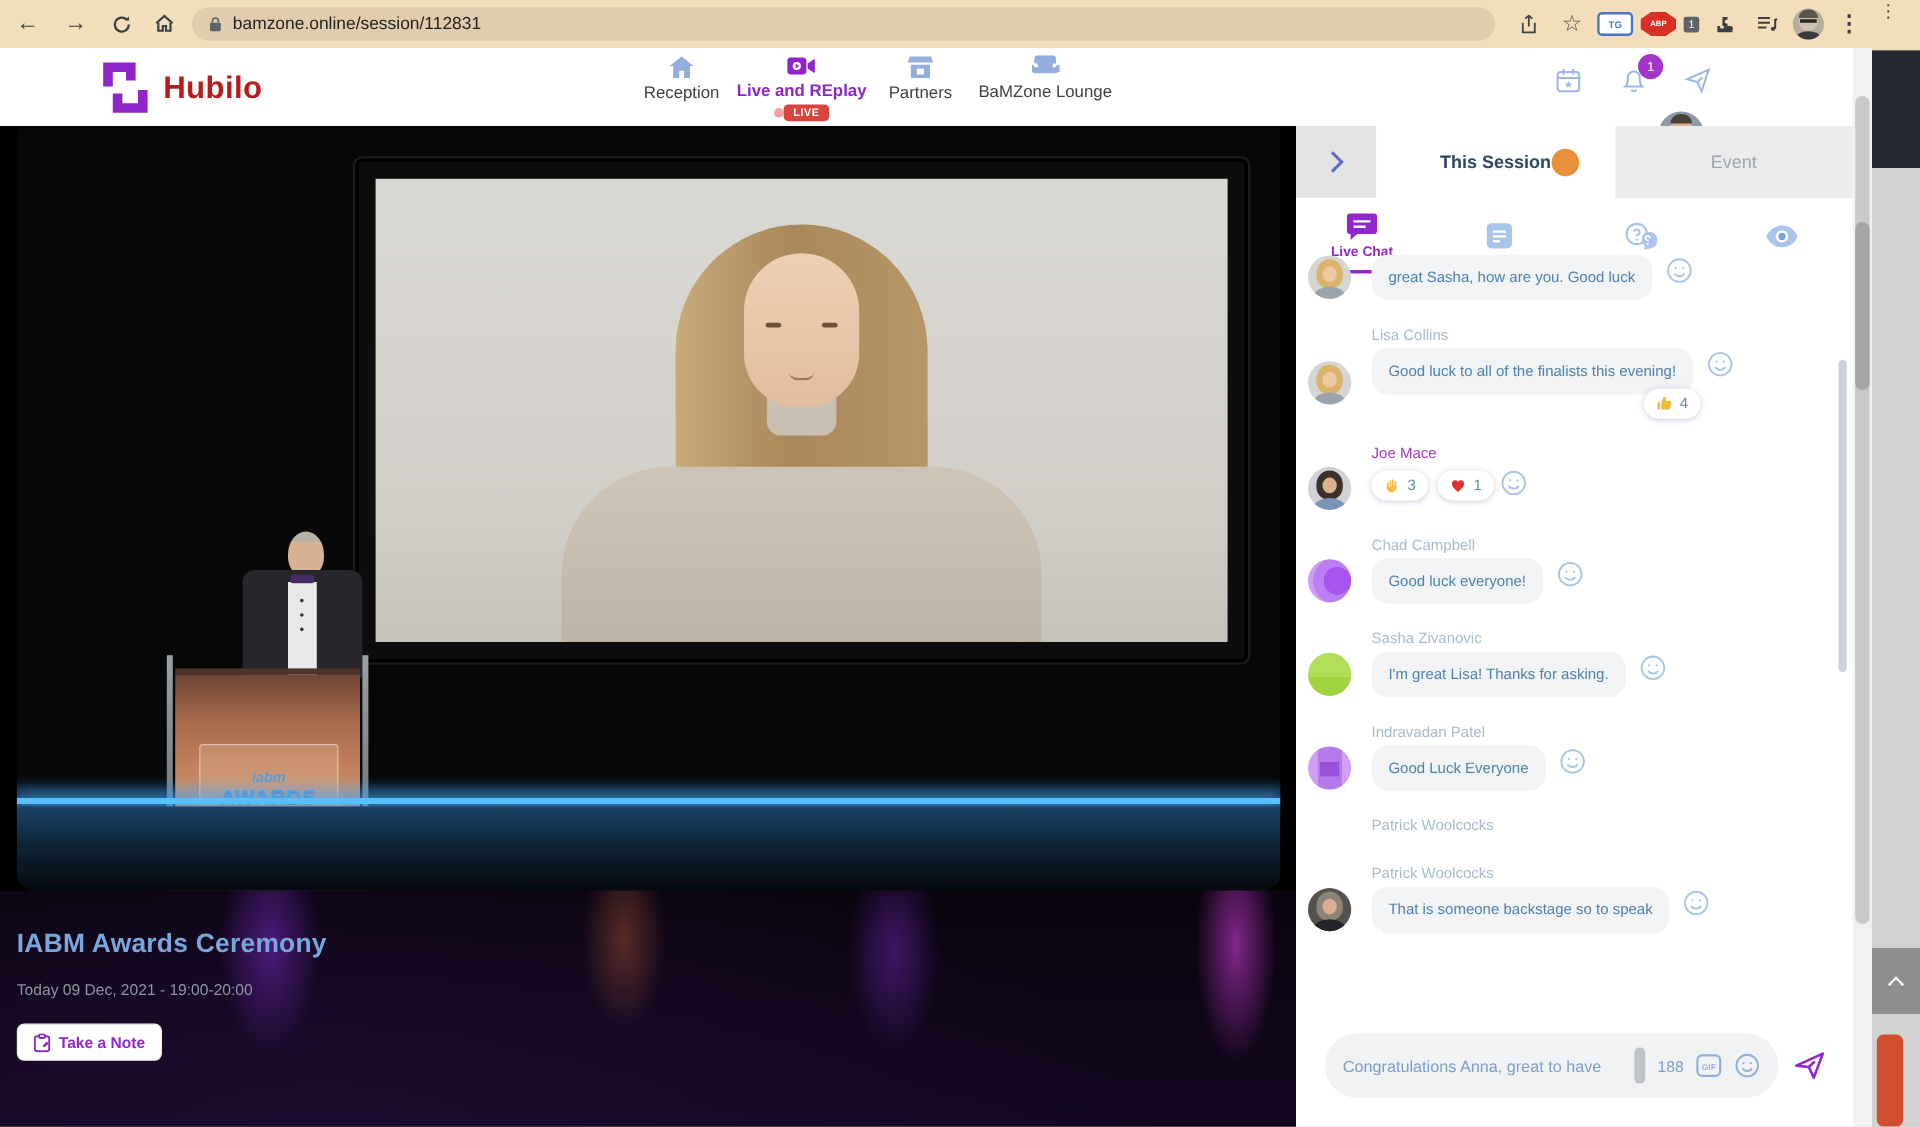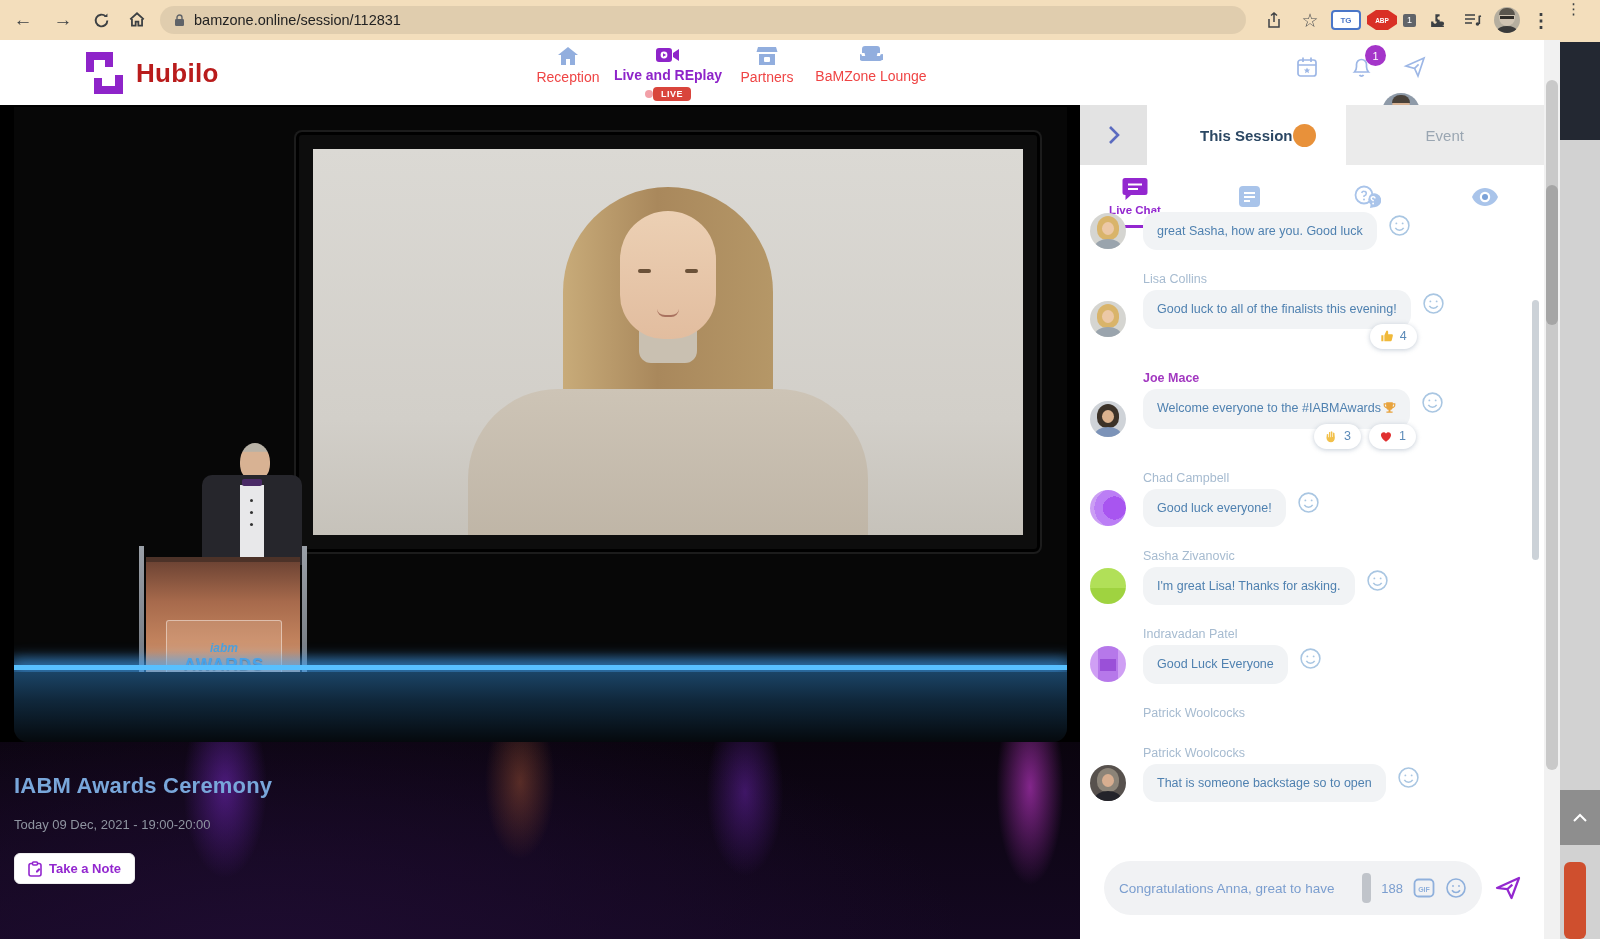--- a/index.html
+++ b/index.html
@@ -17,21 +17,21 @@
   .ext-abp{background:#d93025;color:#fff;font-size:6.5px;font-weight:bold;clip-path:polygon(30% 0,70% 0,100% 30%,100% 70%,70% 100%,30% 100%,0 70%,0 30%)}
   .ext-badge{position:absolute;right:-6px;bottom:-5px;background:#606469;color:#fff;font-size:9px;width:13px;height:13px;border-radius:2px;display:flex;align-items:center;justify-content:center;clip-path:none}
   .bavatar{width:26px;height:26px;border-radius:50%;position:relative;overflow:hidden;background:#b5ae9f}
   .star-glyph{font-size:19px;color:#4a4d51}
 
   
   .apph{position:absolute;left:0;top:40px;width:1568px;height:65px;background:#fff;box-shadow:0 1px 0 rgba(0,0,0,.05)}
   .logo{position:absolute;left:84px;top:11px;display:flex;align-items:center;gap:10px}
   .logo-word{font-size:26px;font-weight:800;color:#b91c1c;letter-spacing:.3px}
   .nav-item{position:absolute;top:6px;width:120px;display:flex;flex-direction:column;align-items:center;gap:3px;cursor:default}
-  .nav-item .nlabel{font-size:14px;color:#ef4444}
+  .nav-item .nlabel{font-size:14px;color:#404040}
   .nav-item.active .nlabel{color:#8e24c9;font-weight:bold}
   .nav-underline{position:absolute;left:50%;transform:translateX(-50%);bottom:-17px;width:100px;height:4px;background:#8e24c9}
   .live-row{display:flex;align-items:center;gap:0;margin-top:1px}
   .live-dot{width:8px;height:8px;border-radius:50%;background:#f2a0a8}
   .live-badge{background:#d9453c;color:#fff;font-size:9px;font-weight:bold;padding:2px 8px;border-radius:4px;letter-spacing:.5px}
   .hdr-icons{position:absolute;right:140px;top:14px;display:flex;align-items:center;gap:28px}
   .hic{position:relative;width:26px;height:26px;display:flex;align-items:center;justify-content:center}
   .bell-badge{position:absolute;right:-12px;top:-9px;width:21px;height:21px;border-radius:50%;background:#a435c9;color:#fff;font-size:11px;display:flex;align-items:center;justify-content:center}
   .havatar{position:absolute;right:148px;top:53px;width:38px;height:38px;border-radius:50%;overflow:hidden;background:#8e9aa8}
 
@@ -81,21 +81,21 @@
   .odot{position:absolute;left:146px;top:19px;width:23px;height:23px;border-radius:50%;background:#e8913a}
   .chat-tabs{position:absolute;left:0;top:60px;width:464px;height:63px;display:flex;align-items:center}
   .ct-live{width:110px;display:flex;flex-direction:column;align-items:center;gap:3px;position:relative;height:100%;justify-content:center}
   .ct-live .lbl{font-size:11.5px;font-weight:bold;color:#9327cf}
   .ct-underline{position:absolute;left:11px;bottom:0;width:92px;height:3px;background:#9327cf;border-radius:2px}
   .ct-ic{flex:1;display:flex;align-items:center;justify-content:center;height:100%}
 
   #chat-list{position:absolute;left:10px;top:107px;width:446px;height:632px;overflow:hidden;display:flex;flex-direction:column}
   .msg{margin-bottom:22px}
   .mname{margin-left:53px;margin-bottom:4px;font-size:12.5px;color:#a6bbd0}
-  .mname.hi{color:#a238c0;font-weight:bold}
+  .mname.hi{color:#a238c0;font-weight:normal}
   .mrow{display:flex;align-items:center}
   .avatar{width:36px;height:36px;border-radius:50%;position:relative;overflow:hidden;flex:0 0 36px}
   .avatar i{position:absolute;display:block}
   .avatar .hair{top:3px;left:7px;width:22px;height:24px;border-radius:50% 50% 42% 42%;background:var(--hair)}
   .avatar .face{top:9px;left:12px;width:12px;height:13px;border-radius:50%;background:var(--skin)}
   .avatar .body{bottom:-5px;left:5px;width:26px;height:15px;border-radius:50% 50% 0 0;background:var(--shirt)}
   .av-photo-blonde{background:#d5d5d1;--hair:#d9b46a;--skin:#ecc8a6;--shirt:#9aa4ad}
   .av-photo-man{background:#cfd3d8;--hair:#3c3228;--skin:#dbb28e;--shirt:#7c93b8}
   .av-photo-older-man{background:#57514d;--hair:#8c8478;--skin:#d8ae90;--shirt:#23232a}
   .av-solid-green{background:linear-gradient(180deg,#b1e058 55%,#9fd340 55%)}
@@ -413,23 +413,20 @@
         </div>
         <div class="msg">
           <div class="mname hi">Joe Mace</div>
           <div class="mrow">
             <div class="avatar av-photo-man">
               <i class="hair"></i>
               <i class="face"></i>
               <i class="body"></i>
             </div>
             <div class="mcol">
-              <div class="bubble">Welcome everyone to the #IABMAwards<span class="tico"><svg width="13" height="13" viewBox="0 0 16 16">
-                    <path fill="#e8a33d" d="M4 1.5h8v1.2h3.2v2.1c0 2-1.4 3.6-3.3 4-.6 1.1-1.6 1.9-2.7 2.1v1.9h2.6v1.7H4.2v-1.7h2.6v-1.9c-1.1-.2-2.1-1-2.7-2.1-1.9-.4-3.3-2-3.3-4V2.7H4zM2.3 4.2v.6c0 1.1.7 2.1 1.7 2.6l-.2-3.2zm11.4 0h-1.5l-.2 3.2c1-.5 1.7-1.5 1.7-2.6z"></path>
-                  </svg></span></div>
               <div class="reacts">
                 <div class="chip">
                   <svg width="14" height="14" viewBox="0 0 16 16">
                     <path fill="#f2c04a" d="M8 15.2c-2.9 0-5.2-2.3-5.2-5.2l.5-4.2 1.6.3v3.4h.8V3.6l1.6-.5v6.4H8V2.6l1.6.5v6h.7V4.1l1.6.5.5 5.4c0 2.9-1.8 5.2-4.4 5.2z"></path>
                   </svg>
                   <span>3</span>
                 </div>
                 <div class="chip">
                   <svg width="14" height="13" viewBox="0 0 16 16">
                     <path fill="#e03131" d="M8 14.5S1.8 10.4 1.8 6.2C1.8 4.3 3.3 2.8 5.2 2.8c1.2 0 2.3.7 2.8 1.7.5-1 1.6-1.7 2.8-1.7 1.9 0 3.4 1.5 3.4 3.4 0 4.2-6.2 8.3-6.2 8.3z"></path>
@@ -498,21 +495,21 @@
         </div>
         <div class="msg">
           <div class="mname">Patrick Woolcocks</div>
           <div class="mrow">
             <div class="avatar av-photo-older-man">
               <i class="hair"></i>
               <i class="face"></i>
               <i class="body"></i>
             </div>
             <div class="mcol">
-              <div class="bubble">That is someone backstage so to open</div>
+              <div class="bubble">That is someone backstage so to speak</div>
             </div>
             <button class="addre"><svg width="23" height="23" viewBox="0 0 22 22" fill="none" stroke="#a9c6e2" stroke-width="1.5">
                 <circle cx="11" cy="11" r="9"></circle>
                 <circle cx="8" cy="9" r=".9" fill="#a9c6e2" stroke="none"></circle>
                 <circle cx="14" cy="9" r=".9" fill="#a9c6e2" stroke="none"></circle>
                 <path d="M7 13.3c1 1.5 2.4 2.2 4 2.2s3-.7 4-2.2"></path>
               </svg></button>
           </div>
         </div>
       </div>

